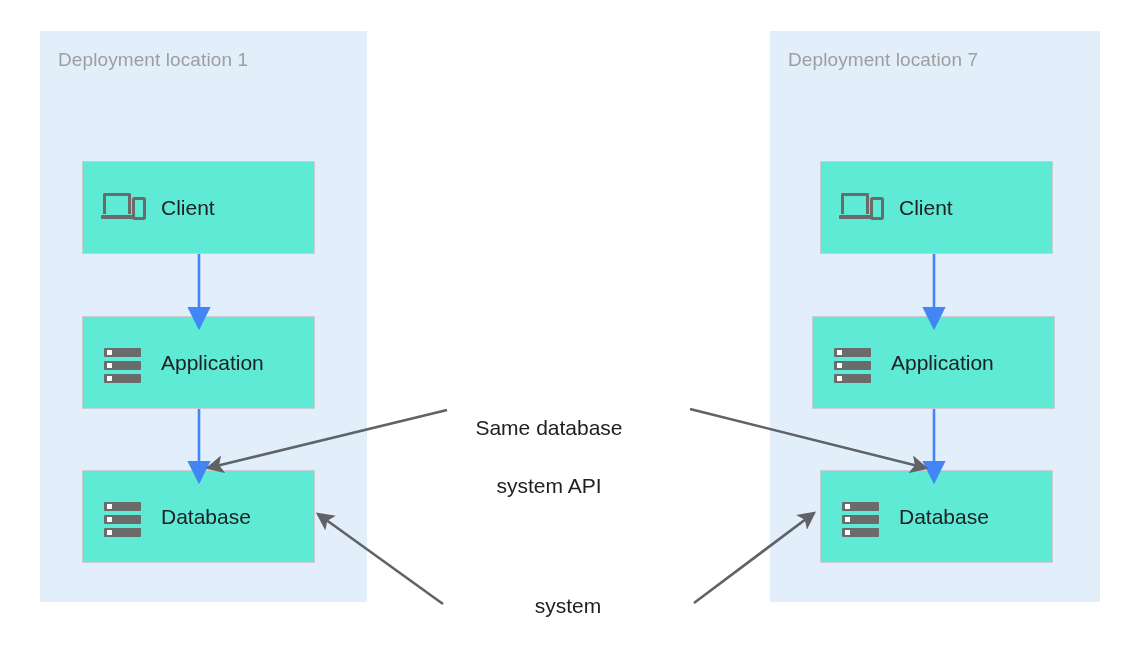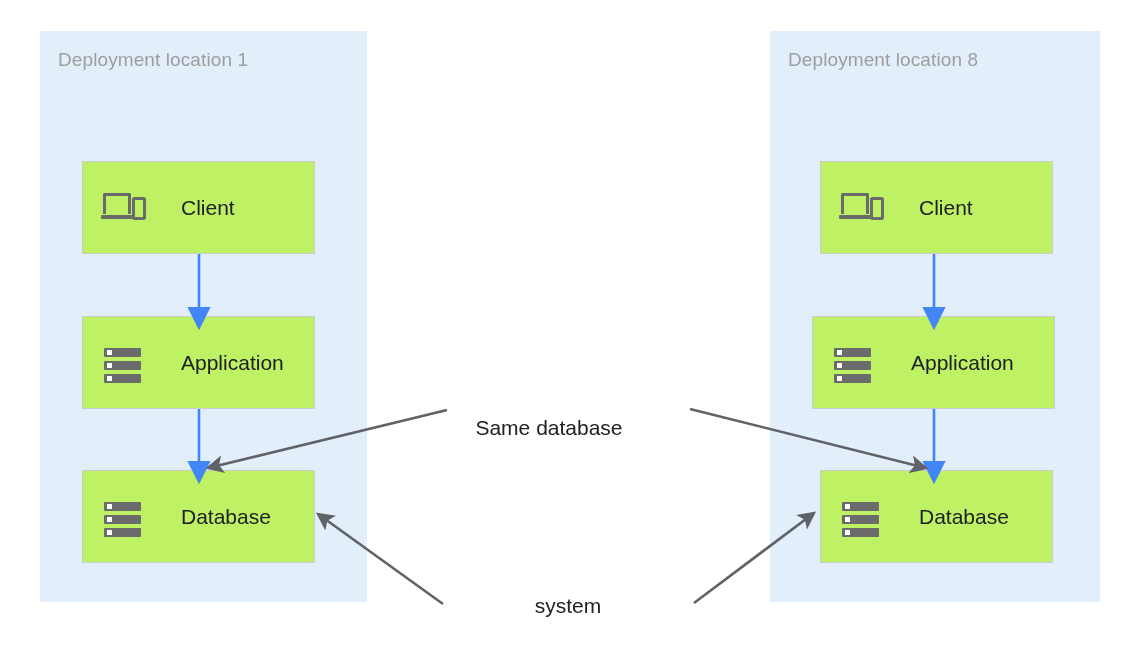--- a/index.html
+++ b/index.html
@@ -32,26 +32,25 @@
     font-size: 19px;
     color: #9e9e9e;
     letter-spacing: 0.1px;
     white-space: nowrap;
   }
 
   
   .node {
     position: absolute;
     box-sizing: border-box;
-    background: #bef264;
+    background: #5eead4;
     border: 1px solid #c8cdd3;
     display: flex;
     align-items: center;
     justify-content: flex-start;
-    gap: 20px;
   }
   .node-icon {
     flex: 0 0 auto;
     width: 44px;
     height: 40px;
     margin-left: 20px;
     margin-right: 14px;
     position: relative;
   }
   .node-label {
@@ -164,21 +163,21 @@
   <div class="node" style="left:82px; top:470px; width:233px; height:93px;">
     <div class="node-icon">
       <div class="ic-server-bar b1"></div>
       <div class="ic-server-bar b2"></div>
       <div class="ic-server-bar b3"></div>
     </div>
     <div class="node-label">Database</div>
   </div>
 
   <div class="zone" id="zone-2" style="left:770px; top:31px; width:330px; height:571px;">
-    <div class="zone-title">Deployment location 8</div>
+    <div class="zone-title">Deployment location 7</div>
   </div>
 
   <div class="node" style="left:820px; top:161px; width:233px; height:93px;">
     <div class="node-icon">
       <div class="ic-monitor"></div>
       <div class="ic-monitor-base"></div>
       <div class="ic-phone"></div>
     </div>
     <div class="node-label">Client</div>
   </div>
@@ -221,19 +220,20 @@
 
     <line x1="690" y1="409" x2="926" y2="468" stroke="#5f6368" stroke-width="2.6" marker-end="url(#grayHead)"></line>
 
     <line x1="443" y1="604" x2="318" y2="514" stroke="#5f6368" stroke-width="2.6" marker-end="url(#grayHead)"></line>
 
     <line x1="694" y1="603" x2="814" y2="513" stroke="#5f6368" stroke-width="2.6" marker-end="url(#grayHead)"></line>
   </svg>
 
   <div class="callout" style="left:424px; top:384px; width:250px;">
     <div>Same database</div>
+    <div>system API</div>
   </div>
 
   <div class="callout" style="left:443px; top:562px; width:250px;">
     <div>system</div>
   </div>
 
 </div>
 
 </body></html>

